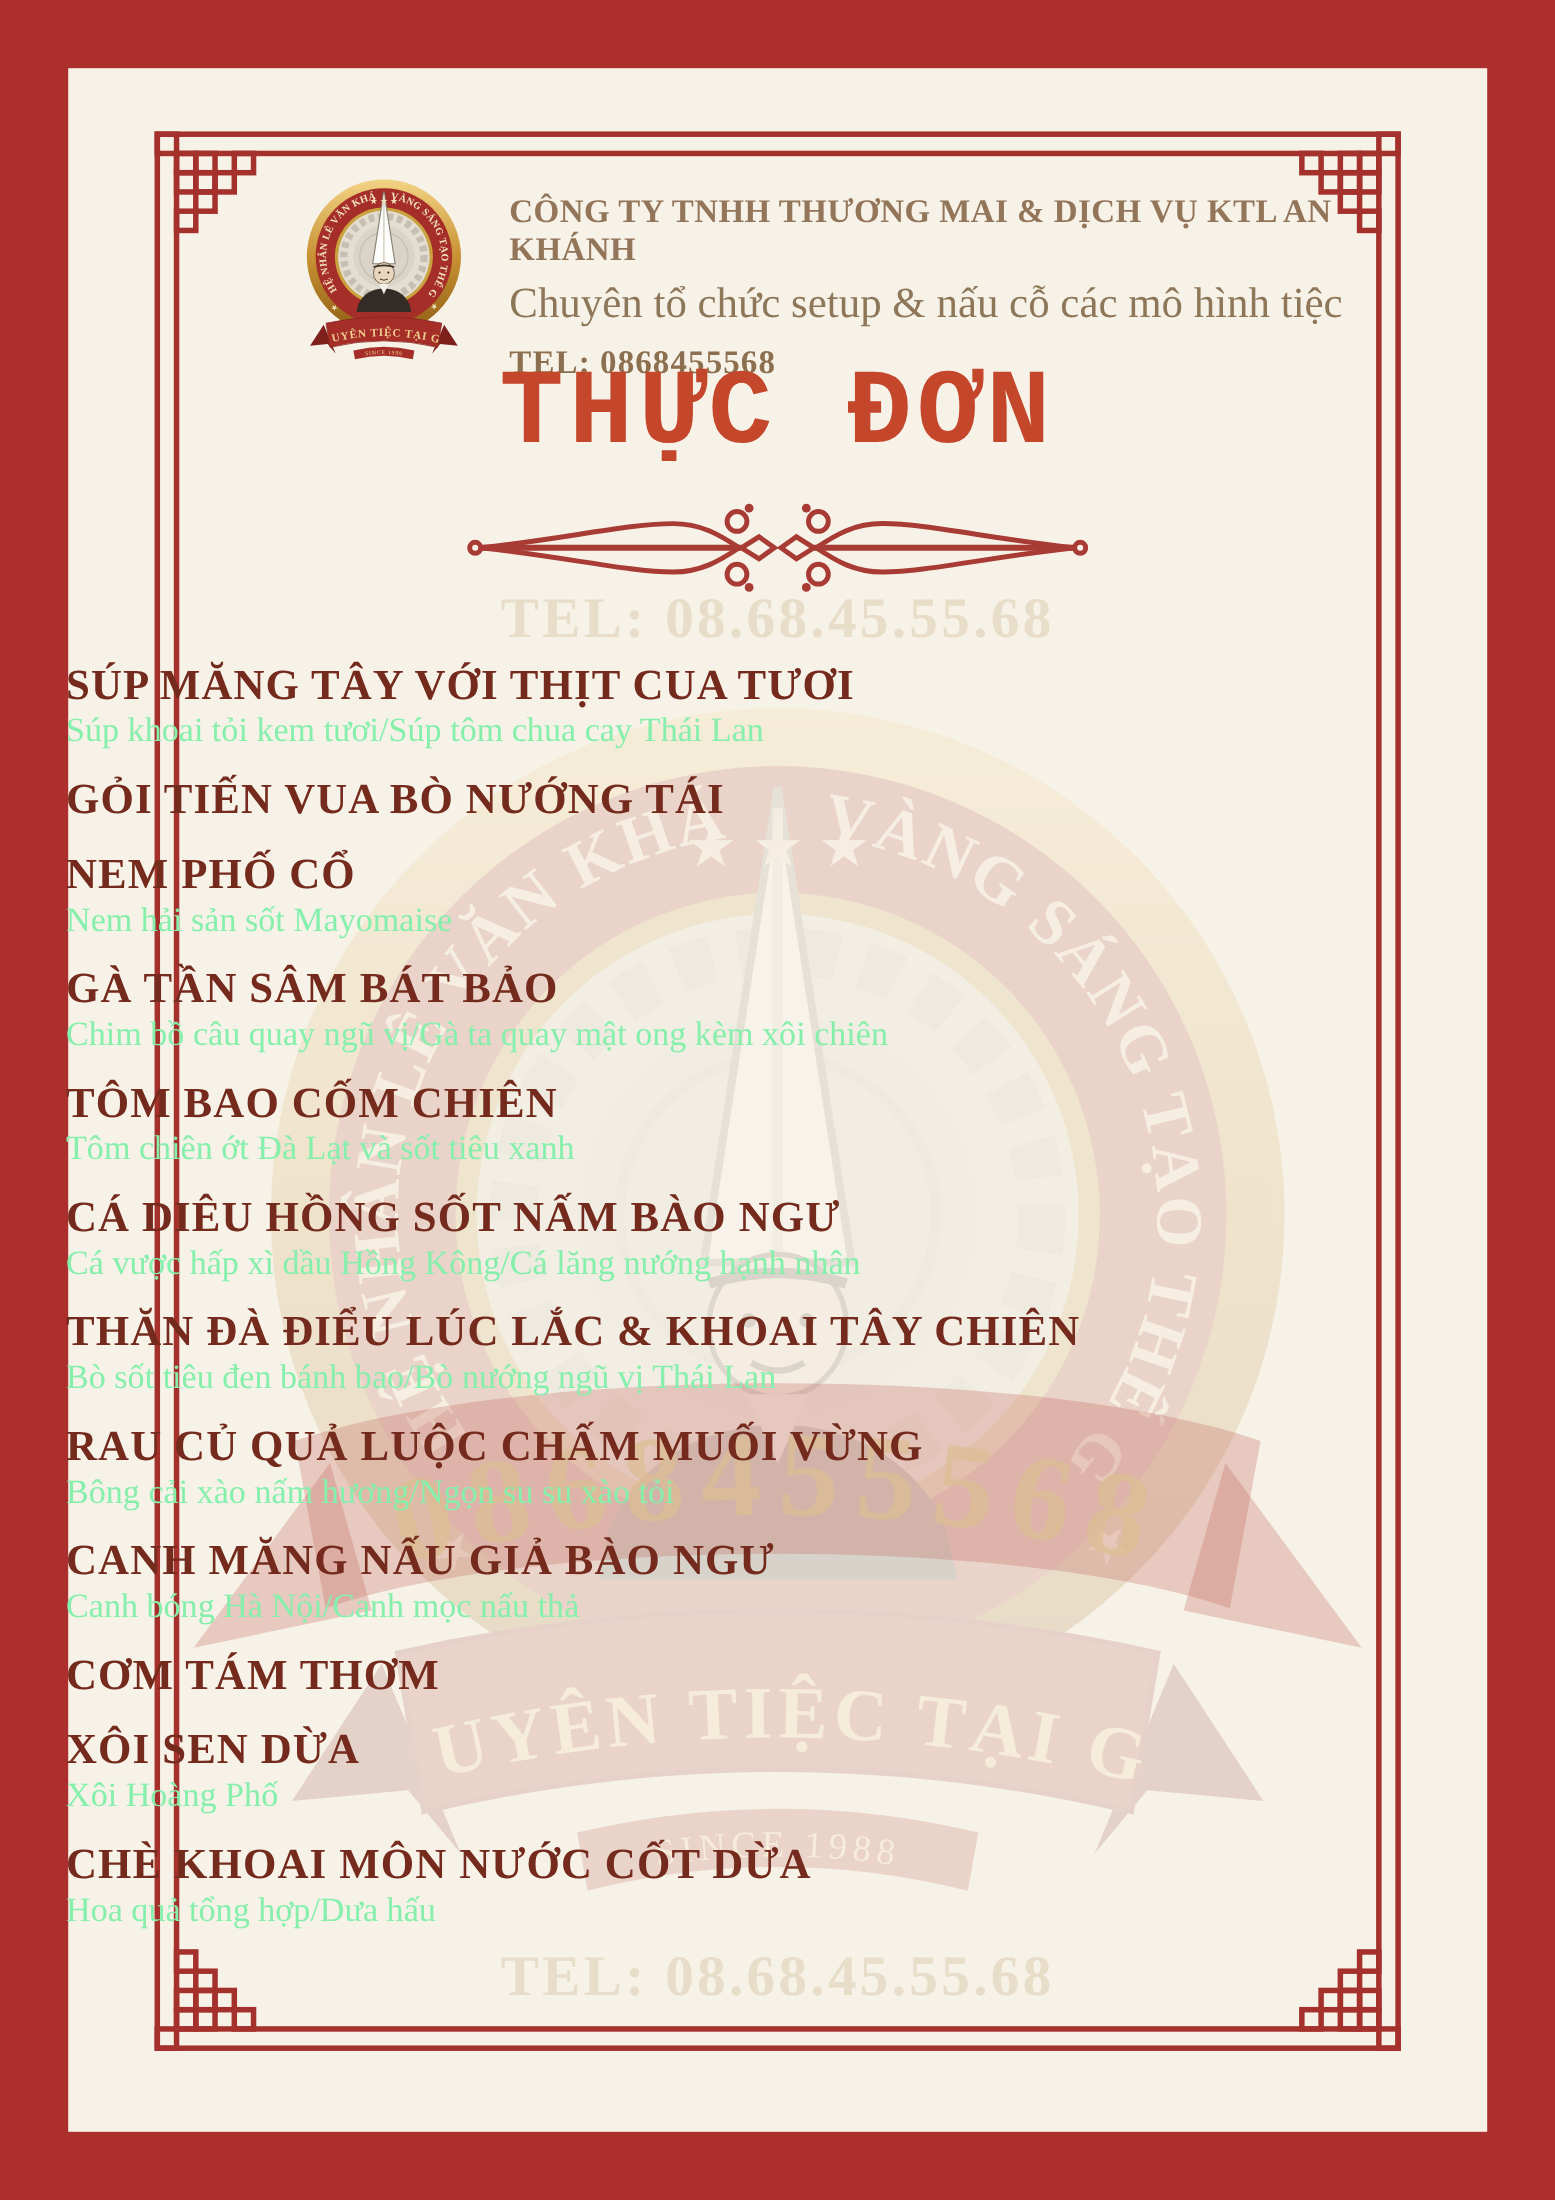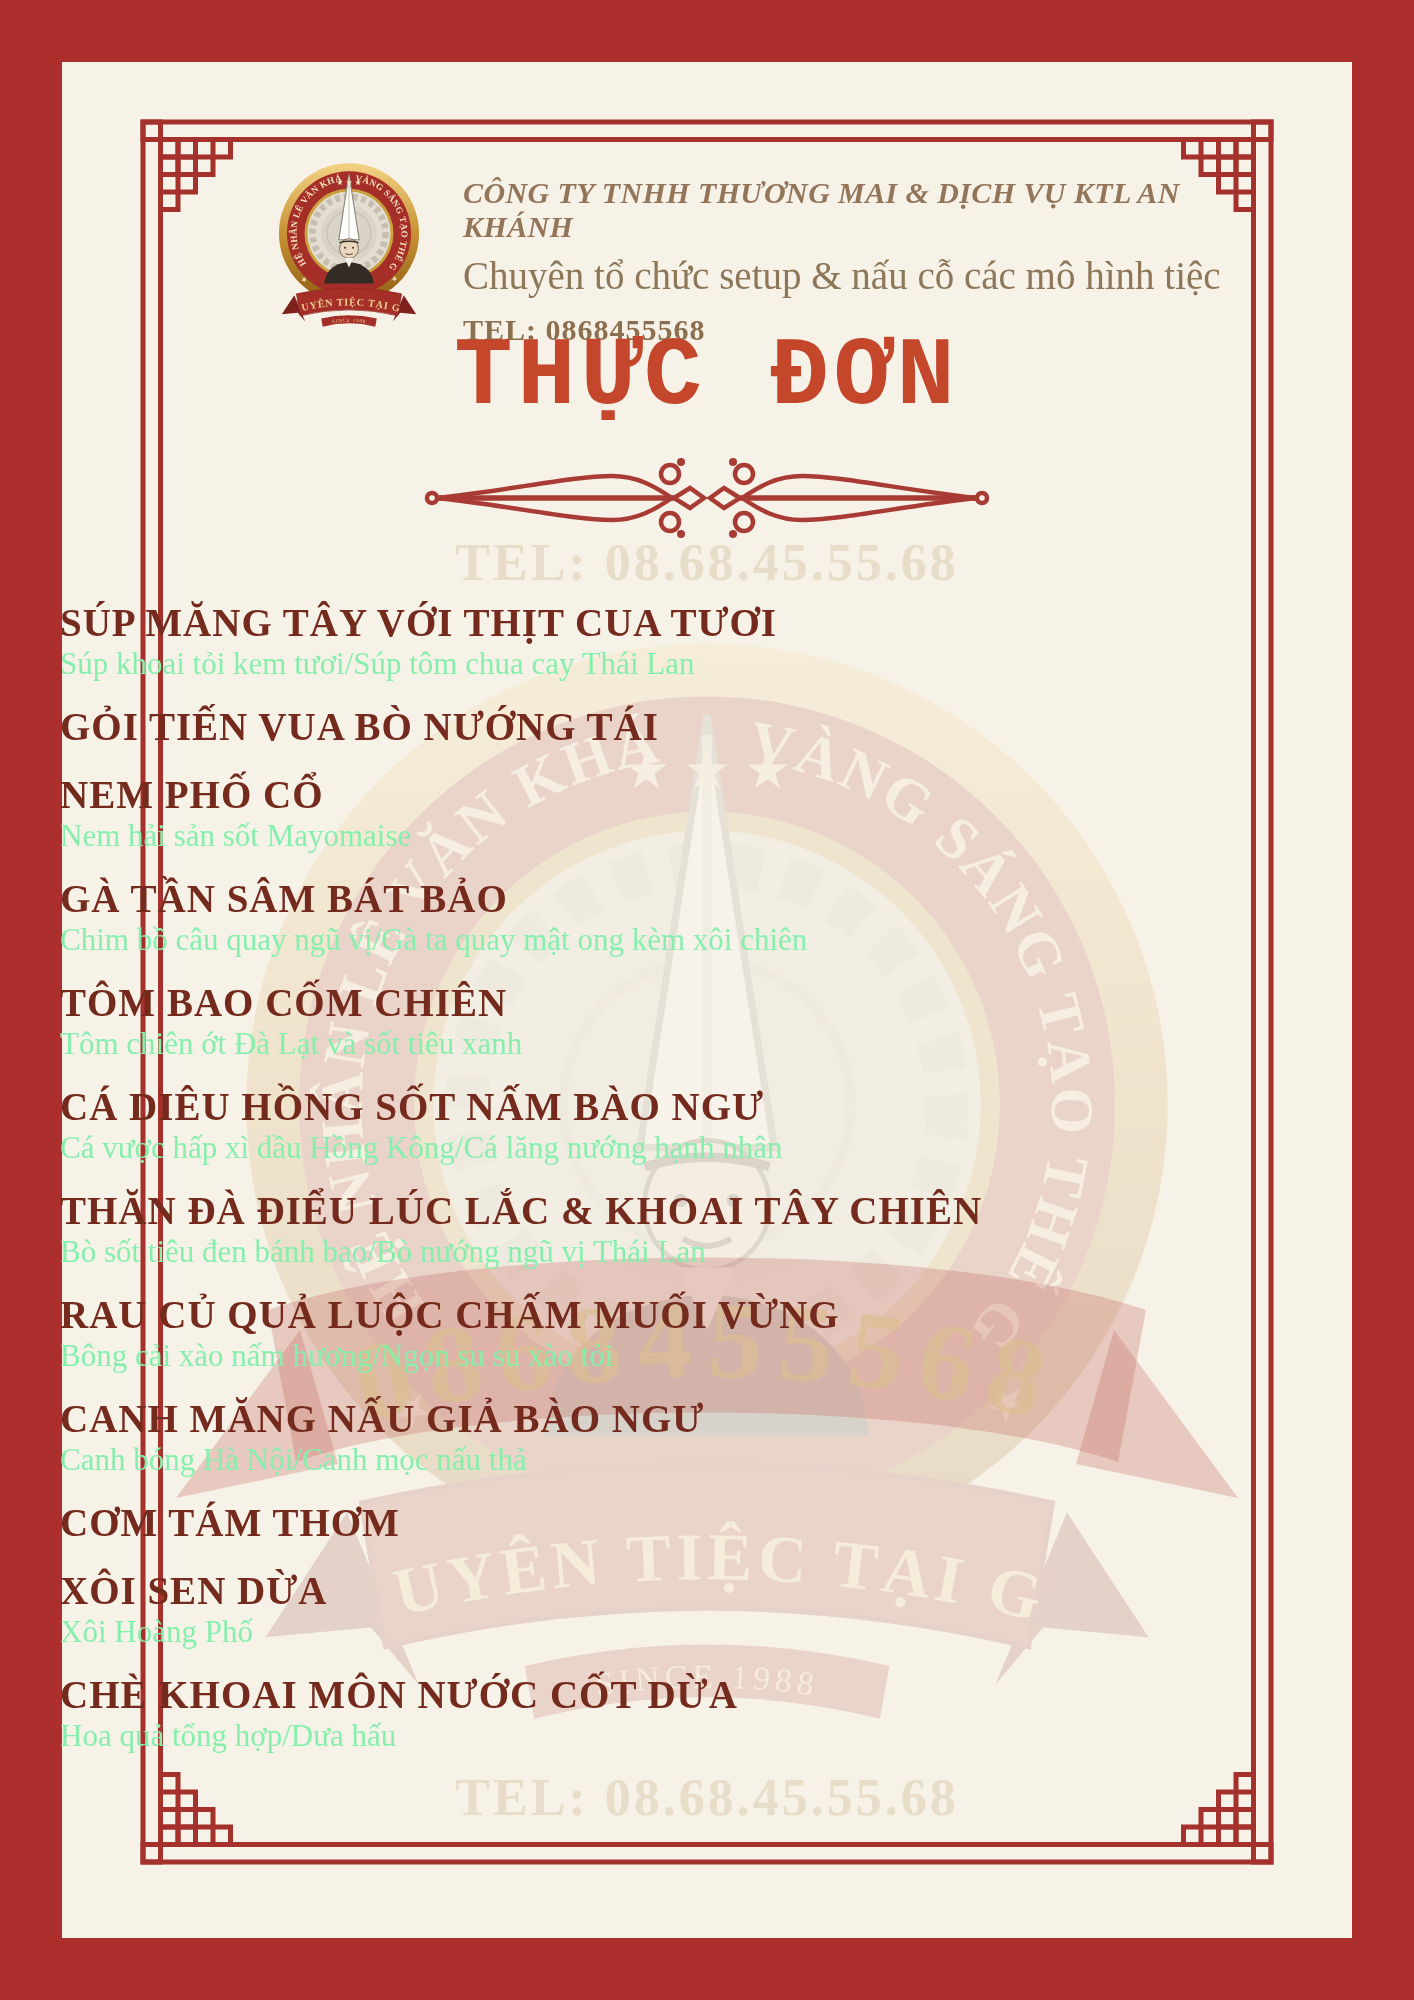--- a/index.html
+++ b/index.html
@@ -6,21 +6,21 @@
   .page{
     position:relative;width:1414px;height:2000px;margin:0 auto;
     background:#AC2F2D;overflow:hidden;
     font-family:"Liberation Serif","DejaVu Serif",serif;
   }
   .sheet{position:absolute;inset:62px;background:#F7F2E8;}
   .frame-svg,.wm-svg{position:absolute;left:0;top:0;width:1414px;height:2000px;pointer-events:none;}
   .logo-wrap{position:absolute;left:276px;top:158px;width:146px;height:184px;}
   .logo-wrap svg{width:100%;height:100%;}
   .header-text{position:absolute;left:463px;top:176px;width:760px;}
-  .company{font-size:30px;font-weight:bold;color:#93755A;letter-spacing:.4px;font-style:italic;}
+  .company{font-size:30px;font-weight:bold;color:#93755A;letter-spacing:.4px;}
   .tagline{font-size:39px;color:#8E7759;margin-top:9px;}
   .header-tel{font-size:30px;font-weight:bold;color:#8C6F4F;margin-top:15px;letter-spacing:1px;}
   .title{position:absolute;top:322px;left:0;right:0;text-align:center;
     font-size:97px;line-height:110px;font-weight:bold;color:#C5472B;letter-spacing:5px;font-family:Liberation Mono, monospace;}
   .divider{position:absolute;top:456px;left:50%;transform:translateX(-50%);}
   .tel-mark{text-align:center;font-weight:bold;color:#E7DDC8;font-size:52px;letter-spacing:3px;}
   .tel-top{position:absolute;top:533px;left:0;right:0;}
   .menu{position:absolute;top:600px;left:60px;right:60px;}
   .menu-item{margin-bottom:22px;}
   .item-name{font-size:39px;line-height:46px;font-weight:bold;color:#742A1C;letter-spacing:1px;}

